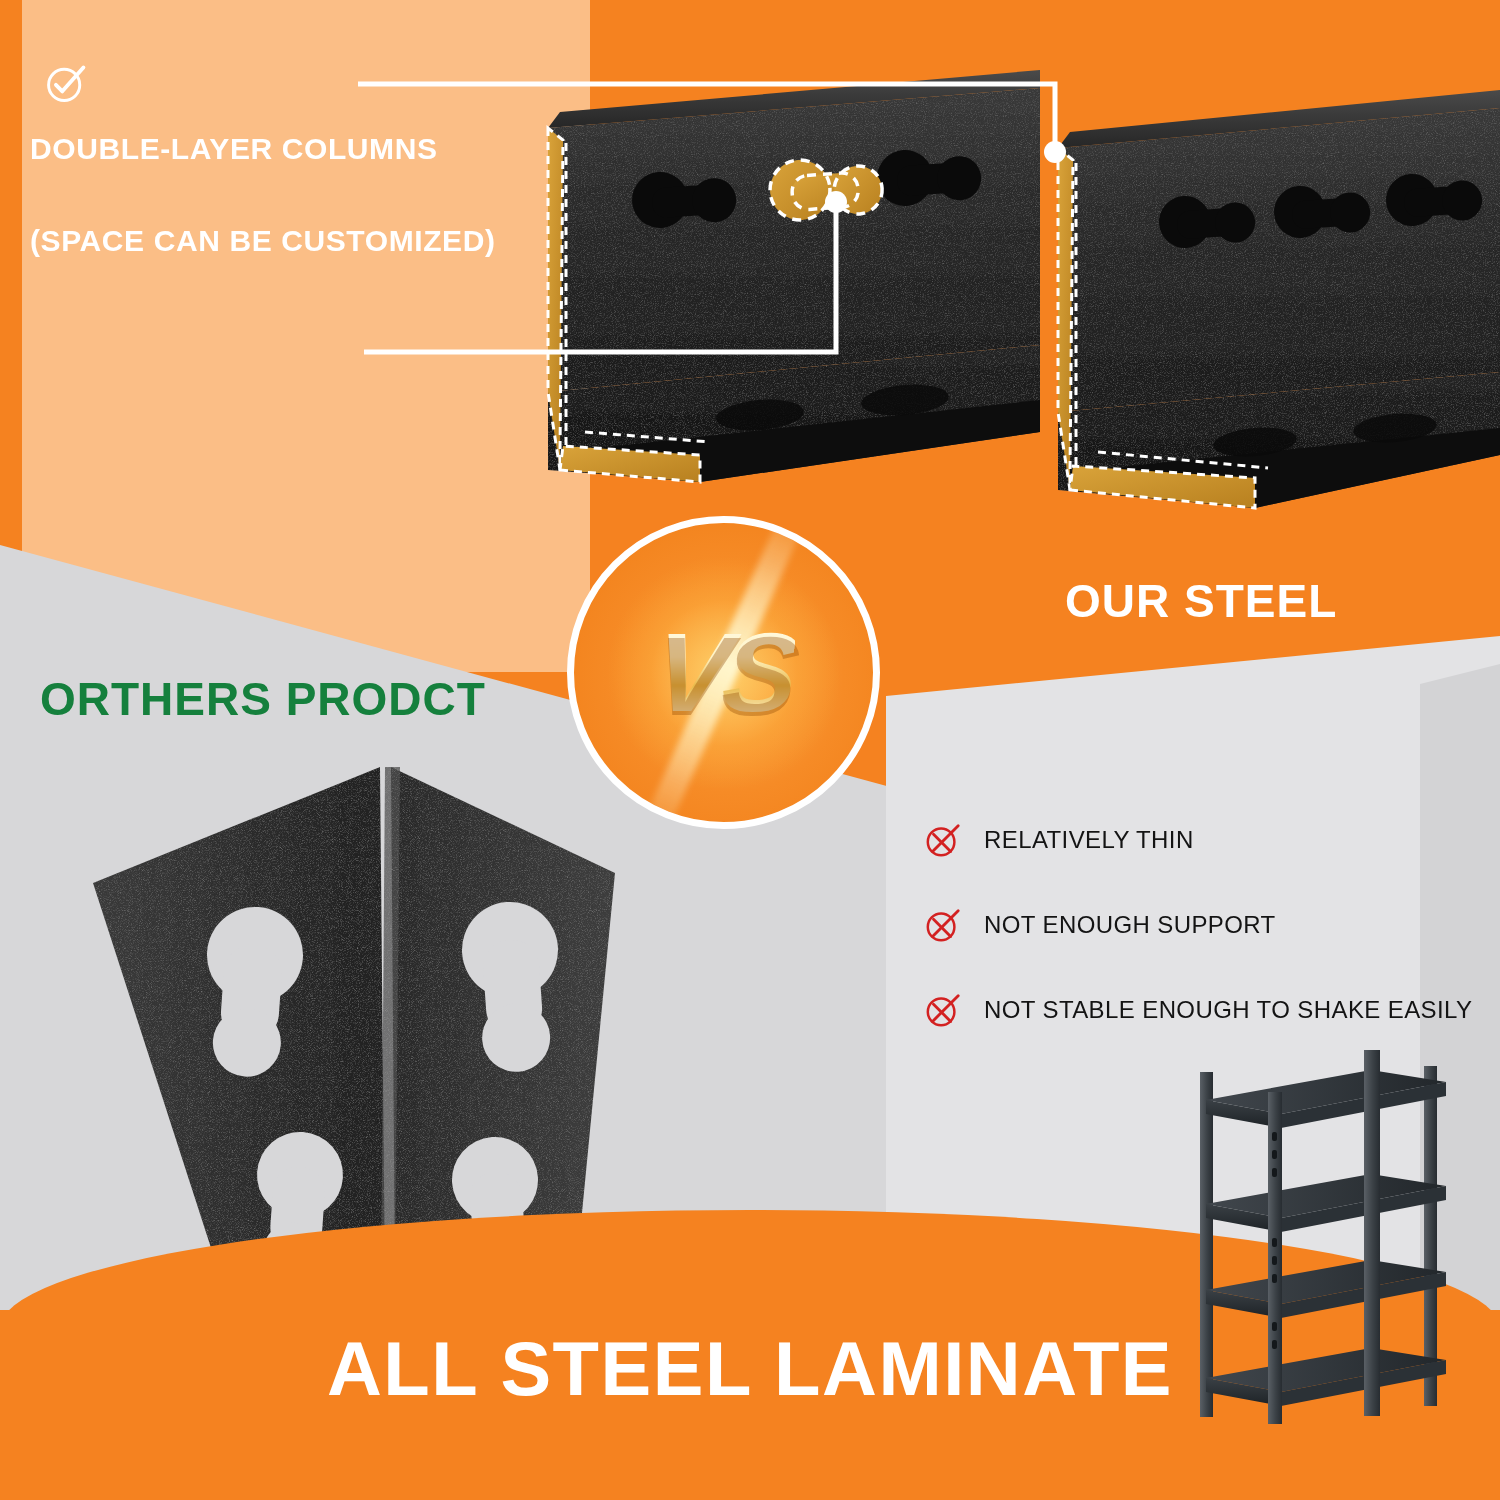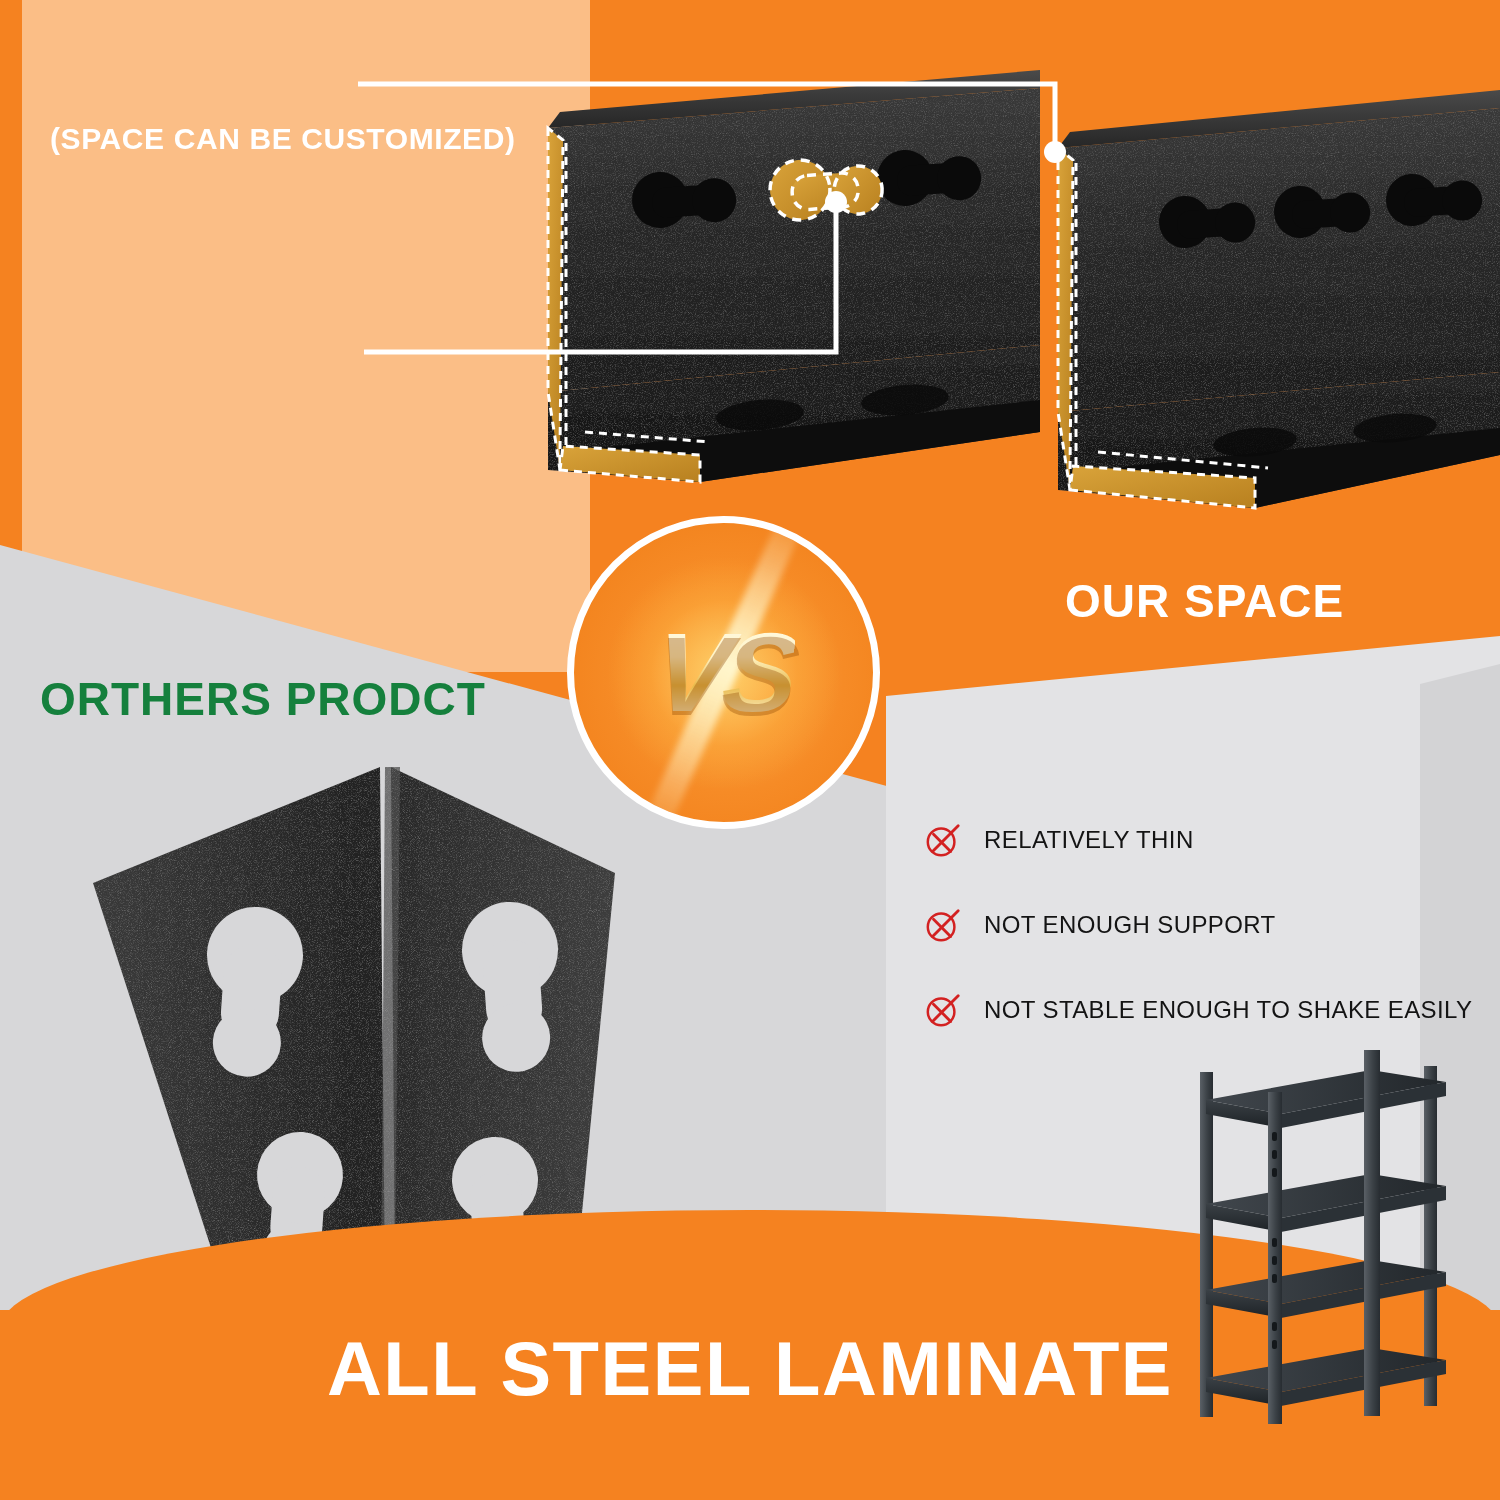--- a/index.html
+++ b/index.html
@@ -31,21 +31,21 @@
   .feat-row { position:relative; }
   .check-icon { display:block; width:44px; height:44px; }
   .feat-text {
     color:#FFFFFF; font-size:30px; font-weight:700; letter-spacing:0.6px;
     white-space:nowrap; line-height:1;
   }
   #feat0-icon { margin-left:14px; }
   #feat0-text { margin-top:28px; }
   #feat1-icon { margin-left:14px; margin-top:58px; }
   #feat1-text { margin-top:30px; }
-  #feat2-text { margin-top:62px;margin-left:20px; }
+  #feat2-text { margin-top:62px; }
 
   
   #callouts { position:absolute; left:0; top:0; width:1500px; height:560px; pointer-events:none; }
 
   
   .beam { position:absolute; }
 
   
   #vs-badge {
     position:absolute; left:567px; top:516px; width:313px; height:313px;
@@ -251,20 +251,27 @@
     <g stroke="#FFFFFF" stroke-width="5" fill="none">
       <path d="M358,84 L1055,84 L1055,150"></path>
       <path d="M364,352 L836,352 L836,204"></path>
     </g>
     <circle cx="1055" cy="152" r="11" fill="#FFFFFF"></circle>
     <circle cx="836" cy="202" r="11" fill="#FFFFFF"></circle>
   </svg>
 
   <div id="features">
 
+    <div class="feat-row">
+      <svg class="check-icon" id="feat0-icon" viewBox="0 0 48 48">
+        <circle cx="22" cy="25" r="17" fill="none" stroke="#FFFFFF" stroke-width="3.2"></circle>
+        <path d="M13 25 L20 32 L43 6" fill="none" stroke="#FFFFFF" stroke-width="4.2" stroke-linecap="round" stroke-linejoin="round"></path>
+      </svg>
+      <div class="feat-text" id="feat0-text">DOUBLE-LAYER COLUMNS</div>
+    </div>
 
 
     <div class="feat-row">
       <div class="feat-text" id="feat2-text">(SPACE CAN BE CUSTOMIZED)</div>
     </div>
 
   </div>
 
   <div class="plate" id="bg-gray-left"></div>
   <div class="plate" id="bg-gray-right"></div>
@@ -328,21 +335,21 @@
           <rect x="-24" y="-8" width="48" height="80" rx="23"></rect>
       </g>
       <g transform="translate(430,625)">
         <circle cx="0" cy="0" r="40"></circle>
           <rect x="-24" y="-8" width="48" height="80" rx="23"></rect>
       </g>
     </g>
   </svg>
 
   <div id="others-heading">ORTHERS PRODCT</div>
-  <div id="our-heading">OUR SPACE</div>
+  <div id="our-heading">OUR STEEL</div>
 
   <div id="vs-badge">
     <div id="vs-glow"></div>
     <div id="vs-streak"></div>
     <div id="vs-text">VS</div>
   </div>
 
   <div id="cons-list">
 
     <div class="con-row">

